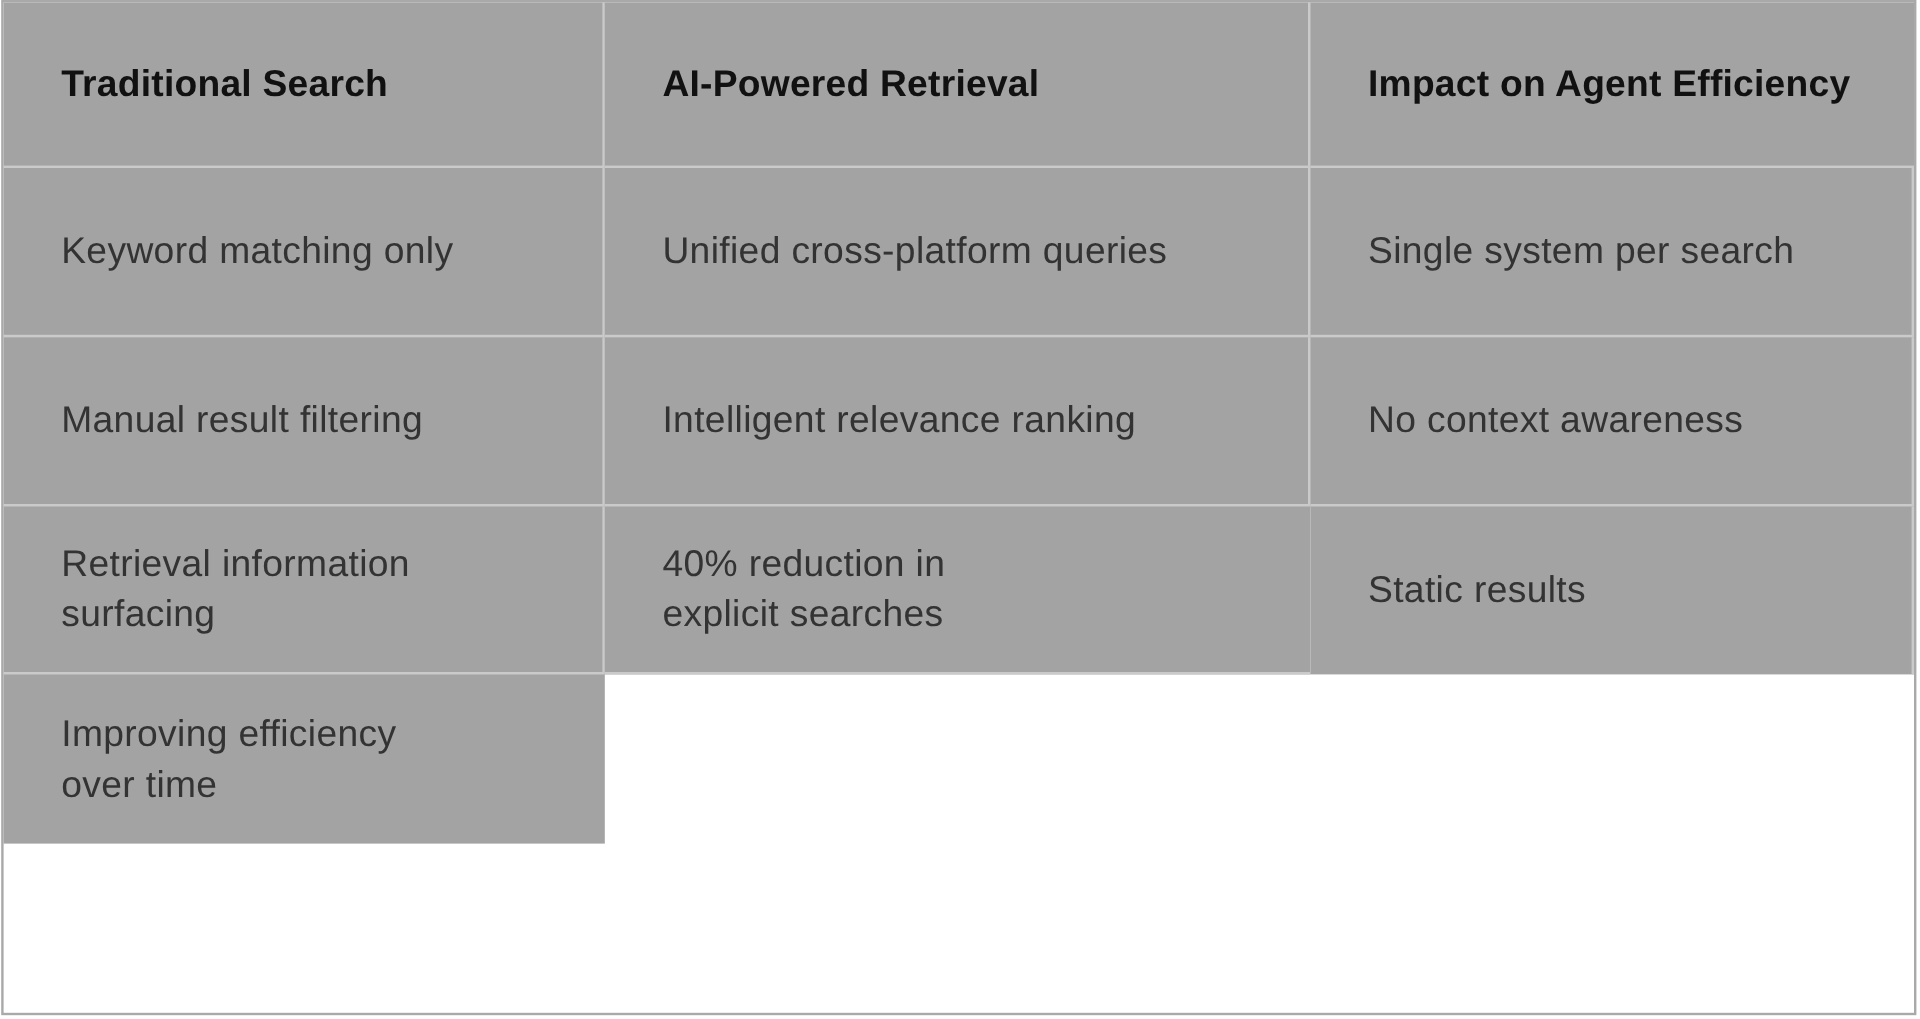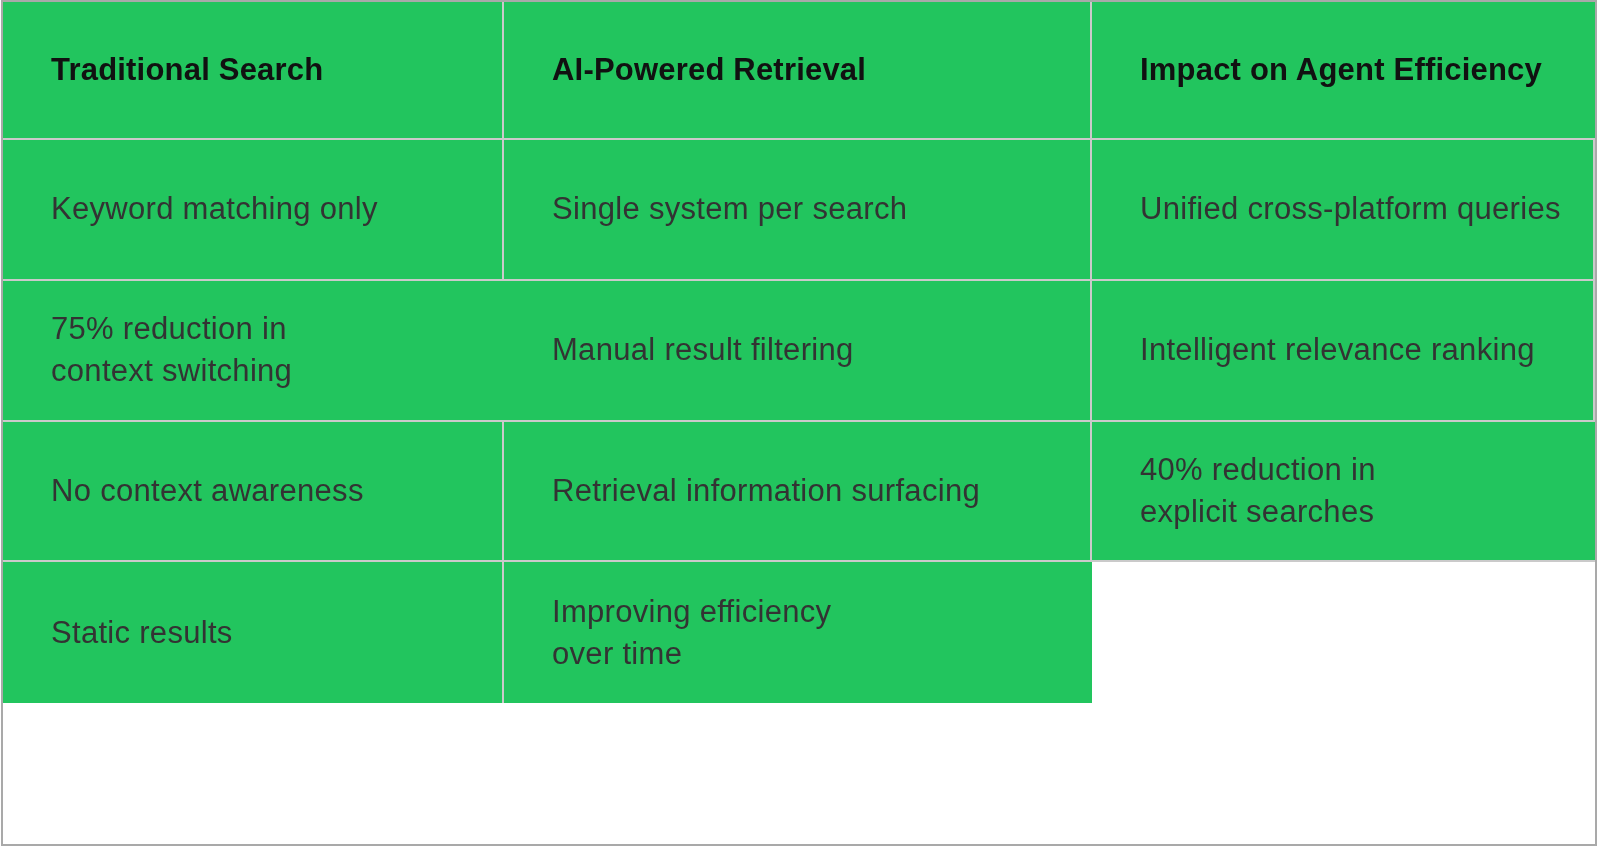--- a/index.html
+++ b/index.html
@@ -29,21 +29,21 @@
     display: flex;
     align-items: center;
     padding-left: 48px;
     padding-right: 28px;
     border-right: 2px solid #cacaca;
     border-bottom: 2px solid #cacaca;
     font-size: 31px;
     letter-spacing: 0.3px;
     color: #333333;
     font-weight: 400;
-    background: #22c55e;
+    background: #a3a3a3;
   }
 
   .cell.last-col  { border-right: none; }
   .cell.last-row  { border-bottom: none; }
 
   .cell.header {
     font-weight: 700;
     color: #111111;
     white-space: nowrap;
     letter-spacing: 0.2px;
@@ -67,28 +67,24 @@
   </div>
   <div class="cell header last-col">
     <span class="txt">Impact on Agent Efficiency</span>
   </div>
 
   <div class="cell">
     <span class="txt">Keyword matching only</span>
   </div>
 
   <div class="cell">
-    <span class="txt">Single system per search</span>
+    <span class="txt">Unified cross-platform queries</span>
   </div>
   <div class="cell">
-    <span class="txt">Unified cross-platform queries</span>
-  </div>
-  <div class="cell last-col">
-    <span class="txt">75% reduction in
-context switching</span>
+    <span class="txt">Single system per search</span>
   </div>
 
   <div class="cell">
     <span class="txt">Manual result filtering</span>
   </div>
   <div class="cell">
     <span class="txt">Intelligent relevance ranking</span>
   </div>
 
   <div class="cell">

